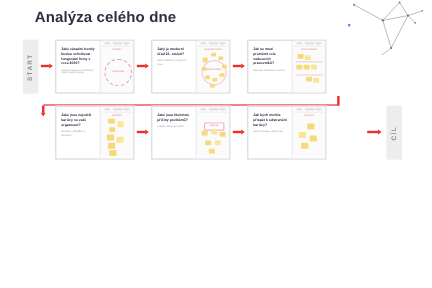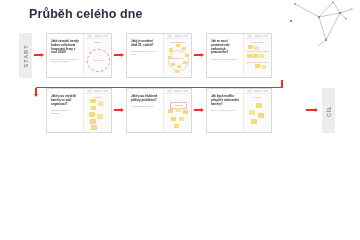--- a/index.html
+++ b/index.html
@@ -117,21 +117,21 @@
     border-left:2.6px solid transparent;border-right:2.6px solid transparent;
     border-top:3.4px solid #ee2d2d;border-bottom:0;
   }
   .wire{position:absolute;background:#ee2d2d;}
 </style>
 </head>
 <body>
 
 <div id="stage">
 
-  <div class="title">Průběh celého dne</div>
+  <div class="title">Analýza celého dne</div>
 
   <svg class="constellation" viewBox="0 0 72 46">
     <g stroke="#6b6f85" stroke-width="0.4" fill="none">
       <path d="M7 4 L31 17 L45 2"></path>
       <path d="M31 17 L52 13"></path>
       <path d="M52 13 L45 2"></path>
       <path d="M52 13 L58 19"></path>
       <path d="M31 17 L38 40"></path>
       <path d="M38 40 L52 13"></path>
       <path d="M38 40 L30 46"></path>

